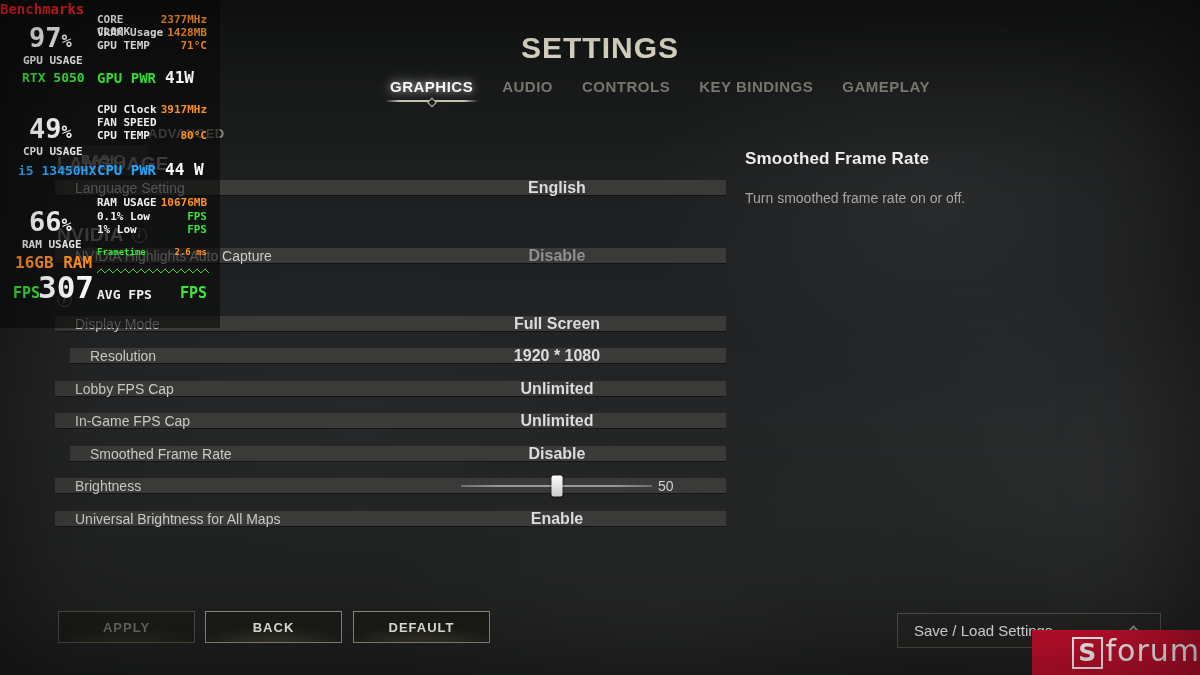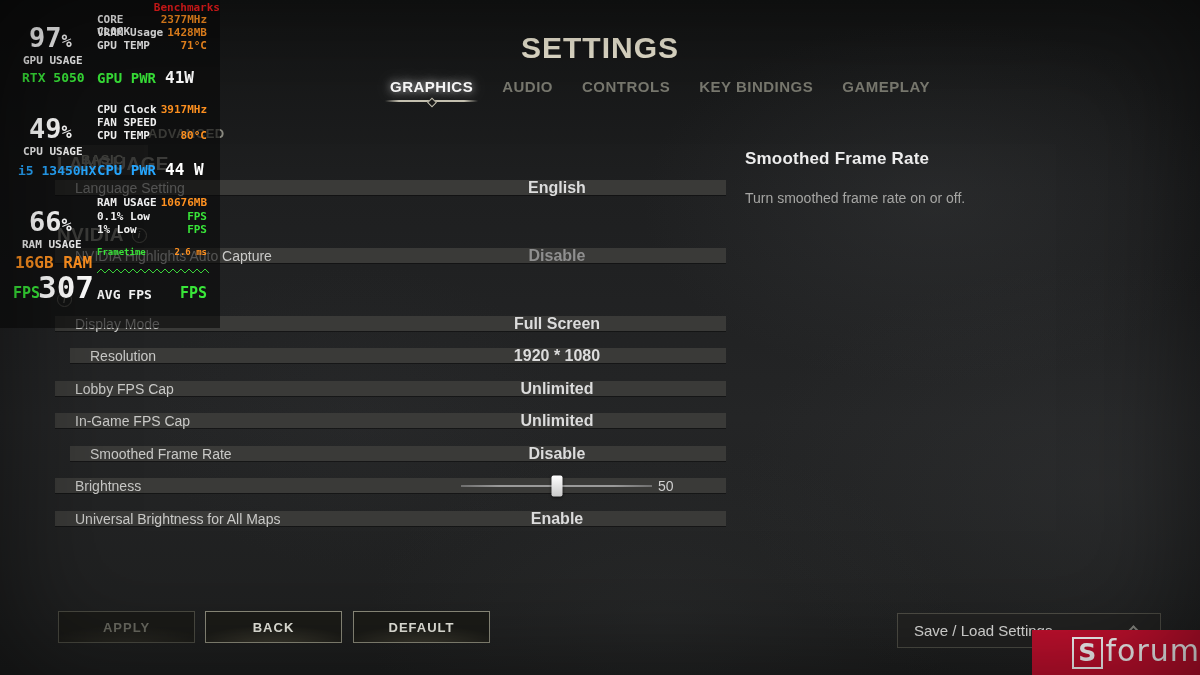--- a/index.html
+++ b/index.html
@@ -79,22 +79,22 @@
   .wm-s{box-sizing:border-box;margin-left:40px;width:37px;height:32px;
     border:2px solid #ffffff;display:flex;align-items:center;justify-content:center;
     font-family:"DejaVu Sans",sans-serif;font-weight:bold;font-size:25px;color:#fff;}
   .wm-text{margin-left:3px;font-family:"DejaVu Sans",sans-serif;font-size:30px;
     color:#ffffff;letter-spacing:1px;line-height:1;padding-bottom:4px;}
 
   
   .overlay{position:absolute;left:0;top:0;width:220px;height:328px;
     background:rgba(9,9,9,0.62);
     font-family:"DejaVu Sans Mono","Liberation Mono",monospace;font-weight:bold;}
-  .ov-title{position:absolute;left:0;right:0;top:1px;text-align:right;
-    font-size:11px;color:#ff1f1f;}
+  .ov-title{position:absolute;left:0;right:0;top:1px;text-align:left;
+    font-size:14px;color:#ff1f1f;}
   .ov-stat{position:absolute;left:97px;right:13px;display:flex;
     justify-content:space-between;font-size:11px;line-height:12px;}
   .ov-l{color:#f2f2f2;} .ov-v{color:#ff9120;}
   .ov-v.green{color:#39e639;}
   .ov-big{position:absolute;color:#ffffff;font-size:27px;line-height:27px;}
   .ov-big .pct{font-size:17px;}
   .ov-biglabel{position:absolute;font-size:11px;color:#f2f2f2;}
   .ov-dev{position:absolute;font-size:13px;}
   .ov-dev.green{color:#39e639;} .ov-dev.blue{color:#27a7ff;} .ov-dev.orange{color:#ff9120;font-size:16px;}
   .ov-pwr-l{position:absolute;left:97px;font-size:14px;}

